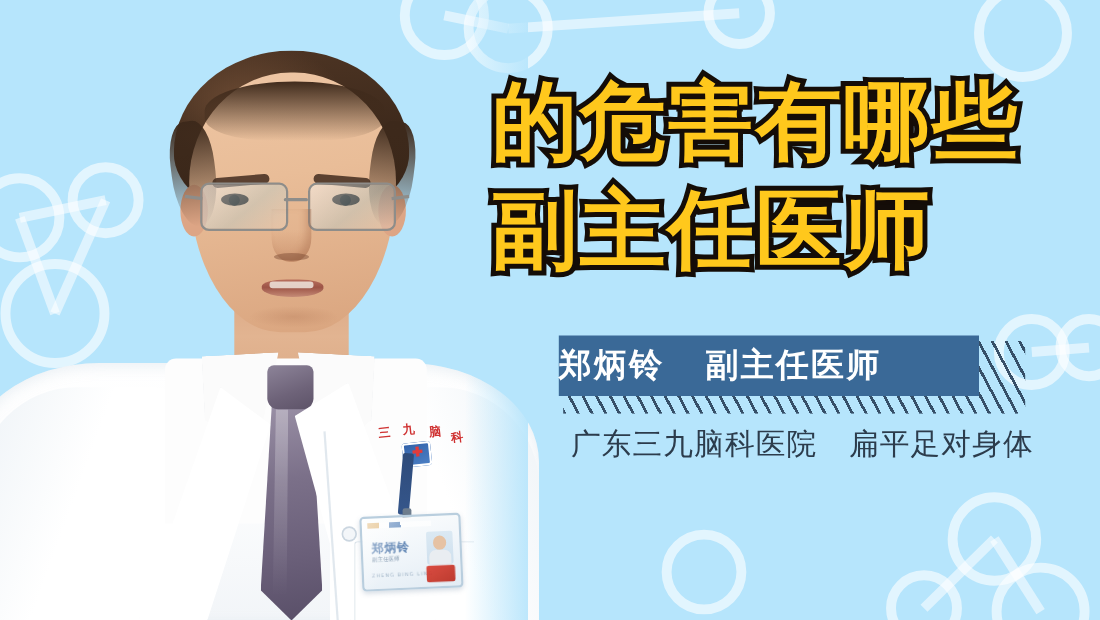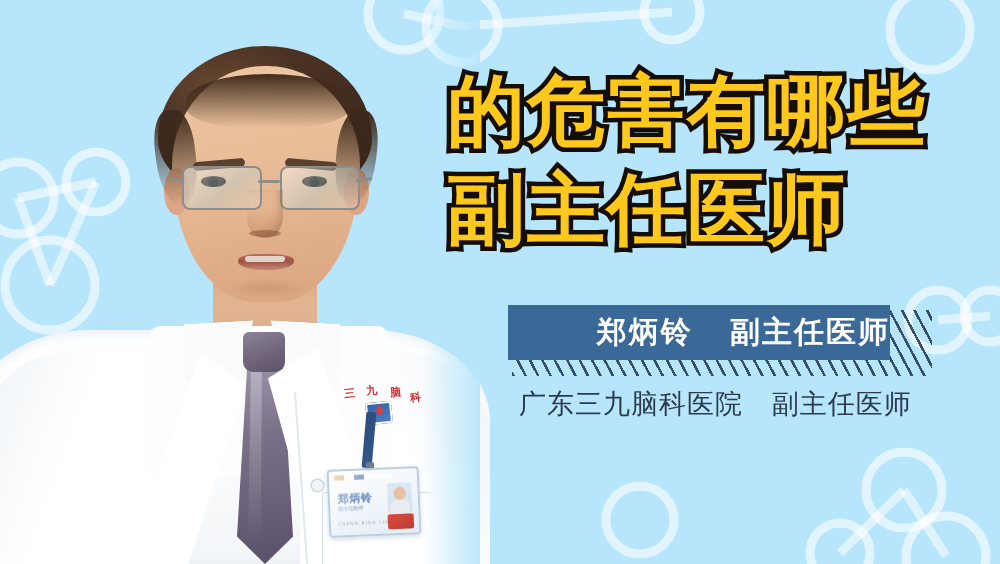--- a/index.html
+++ b/index.html
@@ -497,21 +497,21 @@
   }
   .name-banner {
     position: absolute;
     left: 508px;
     top: 305px;
     width: 382px;
     height: 55px;
     background: #3a6997;
     display: flex;
     align-items: center;
-    justify-content: flex-end;
+    justify-content: flex-start;
   }
   .name-banner-text {
     font-family: "DejaVu Sans", "Liberation Sans", sans-serif;
     font-weight: bold;
     font-size: 30px;
     color: #ffffff;
     letter-spacing: 2px;
     white-space: pre;
   }
   .hospital-line {
@@ -643,15 +643,15 @@
 
   <div class="title-block">
     <div class="title-line">的危害有哪些</div>
     <div class="title-line">副主任医师</div>
   </div>
 
   <div class="hatch"></div>
   <div class="name-banner">
     <span class="name-banner-text">郑炳铃   副主任医师</span>
   </div>
-  <div class="hospital-line">广东三九脑科医院   副主任医师</div>
+  <div class="hospital-line">广东三九脑科医院   扁平足对身体</div>
 
 </div>
 
 </body></html>

